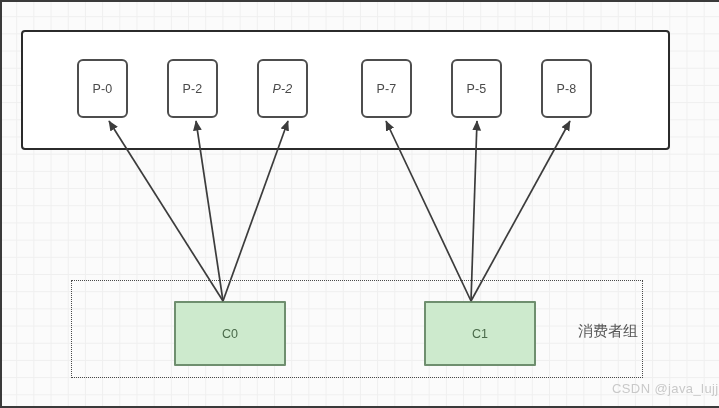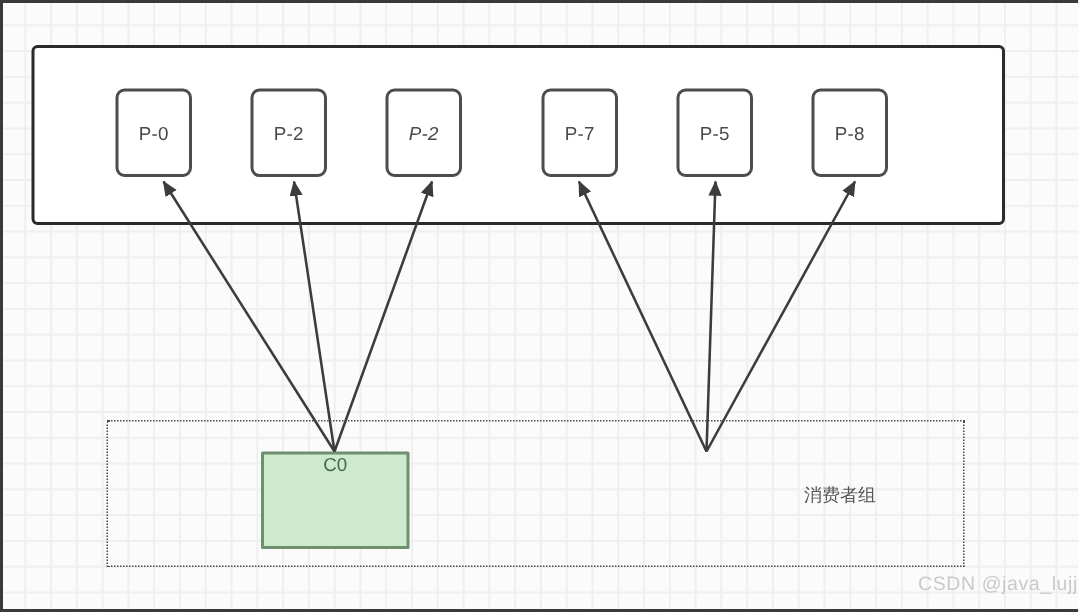--- a/index.html
+++ b/index.html
@@ -67,35 +67,36 @@
   #consumer-group-box {
     position: absolute;
     left: 71px; top: 280px;
     width: 572px; height: 98px;
     box-sizing: border-box;
     border: 1.5px dotted #4a4a4a;
     background: transparent;
   }
   #consumer-group-label {
     position: absolute;
-    left: 536px; top: 322px;
-    font-size: 12px;
+    left: 578px; top: 322px;
+    font-size: 15px;
     color: #555555;
     white-space: nowrap;
   }
 
   
   .consumer {
     position: absolute;
-    width: 99px;
+    width: 112px;
     height: 65px;
     box-sizing: border-box;
     border: 2px solid #6f8f6f;
     background: #cdeacd;
     display: flex;
+    align-items: center;
     justify-content: center;
     font-size: 12.5px;
     color: #4a6a4a;
     top: 301px;
     border-radius: 1px;
   }
 
   
   #arrows {
     position: absolute;
@@ -144,20 +145,23 @@
   <div class="partition" id="partition-5" style="left: 541px;">
     <span>P-8</span>
   </div>
 
   <div id="consumer-group-box"></div>
   <div id="consumer-group-label">消费者组</div>
 
   <div class="consumer" id="consumer-0" style="left: 174px; background: rgb(205, 234, 205); border-color: rgb(111, 143, 111);">
     <span>C0</span>
   </div>
+  <div class="consumer" id="consumer-1" style="left: 424px; background: rgb(205, 234, 205); border-color: rgb(111, 143, 111);">
+    <span>C1</span>
+  </div>
 
   <svg id="arrows" viewBox="0 0 719 408" width="719" height="408">
     <defs>
       <marker id="arrowhead" markerWidth="7" markerHeight="7" refX="5.6" refY="2.6" orient="auto" markerUnits="strokeWidth">
         <path d="M0,0 L6,2.6 L0,5.2 z" fill="#3c3c3c"></path>
       </marker>
     </defs>
     <g id="arrow-lines" stroke="#3c3c3c" stroke-width="1.7" fill="none">
         <line x1="223" y1="301" x2="109" y2="121" marker-end="url(#arrowhead)"></line>
         <line x1="223" y1="301" x2="196" y2="121" marker-end="url(#arrowhead)"></line>

